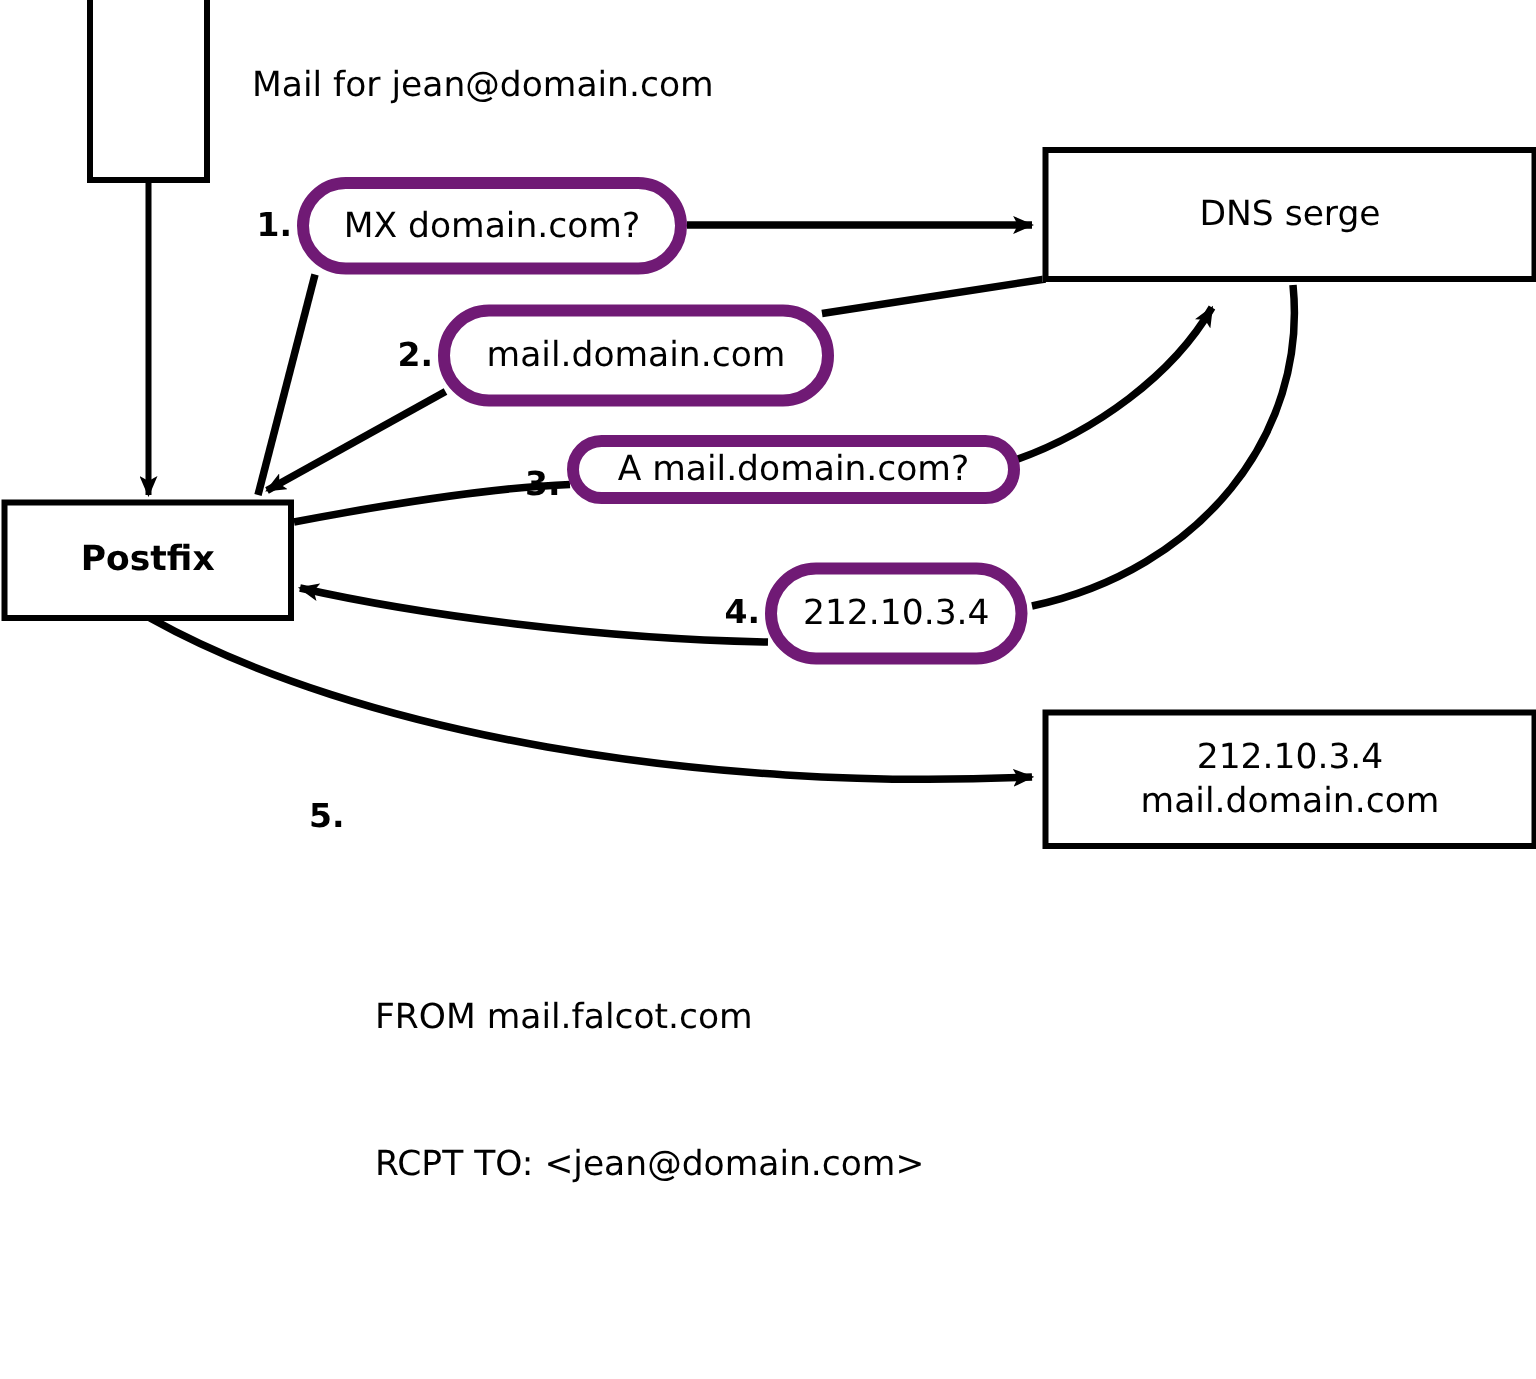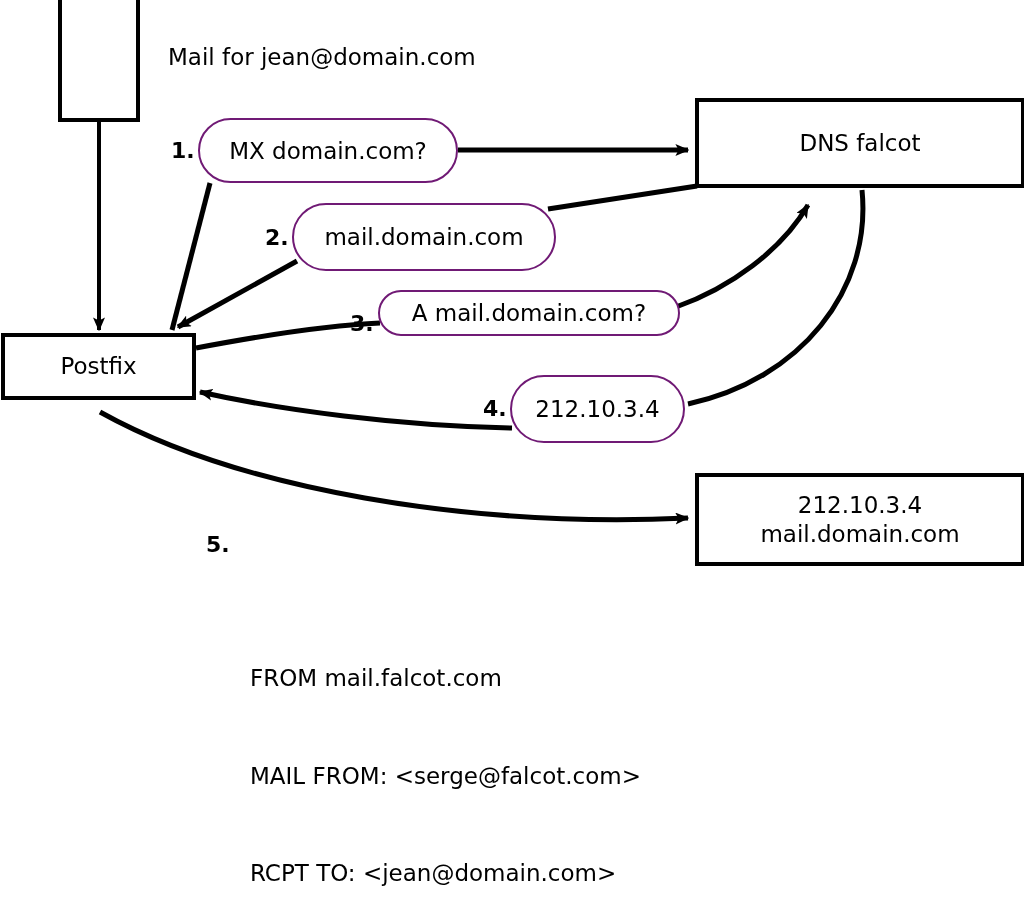--- a/index.html
+++ b/index.html
@@ -38,21 +38,21 @@
     justify-content: center;
     text-align: center;
     line-height: 1.22;
     font-size: 23px;
     font-weight: 400;
     white-space: pre-line;
   }
   .bubble {
     position: absolute;
     box-sizing: border-box;
-    border: 2px solid #701a75;
+    border: 8px solid #701a75;
     background: #fff;
     display: flex;
     align-items: center;
     justify-content: center;
     text-align: center;
     font-size: 23px;
     white-space: nowrap;
   }
   .step-num {
     position: absolute;
@@ -104,23 +104,23 @@
 
     <path d="M 862 190 C 872 290 800 380 688 404" fill="none" stroke="#000" stroke-width="5"></path>
 
     <path d="M 512 428 C 400 426 280 410 200 392" fill="none" stroke="#000" stroke-width="5" marker-end="url(#arrowhead)"></path>
 
     <path d="M 100 412 C 240 490 470 528 688 518" fill="none" stroke="#000" stroke-width="5" marker-end="url(#arrowhead)"></path>
   </svg>
 
   <div class="node-box" style="left:58px; top:-6px; width:82px; height:128px;"></div>
 
-  <div class="node-box" style="left:1px; top:333px; width:195px; height:67px;">Postfix</div>
+  <div class="node-box" style="left:1px; top:333px; width:195px; height:81px;font-weight:bold;">Postfix</div>
 
-  <div class="node-box" style="left:695px; top:98px; width:330px; height:90px;">DNS falcot</div>
+  <div class="node-box" style="left:695px; top:98px; width:330px; height:90px;">DNS serge</div>
 
   <div class="node-box" style="left:695px; top:473px; width:330px; height:93px;">212.10.3.4
 mail.domain.com</div>
 
   <div class="plain-text" style="left:168px; top:44px;">Mail for jean@domain.com</div>
 
   <div class="step-num" style="left:171px; top:138px;">1.</div>
   <div class="bubble" style="left:198px; top:118px; width:260px; height:65px; border-radius:33px;">MX domain.com?</div>
 
   <div class="step-num" style="left:265px; top:225px;">2.</div>
@@ -131,21 +131,20 @@
 
   <div class="step-num" style="left:483px; top:396px;">4.</div>
   <div class="bubble" style="left:510px; top:375px; width:175px; height:68px; border-radius:34px;">212.10.3.4</div>
 
   <div class="step5-wrap" style="left:206px; top:532px;">
     <span class="step5-num">5.</span>
   </div>
 
   <div class="smtp-block" style="left:250px; top:597px;">
     <span class="smtp-line">FROM mail.falcot.com</span>
-    <span class="smtp-line">MAIL FROM: &lt;serge@falcot.com&gt;</span>
     <span class="smtp-line">RCPT TO: &lt;jean@domain.com&gt;</span>
     
     
     
     
     
     
     
     
   </div>

